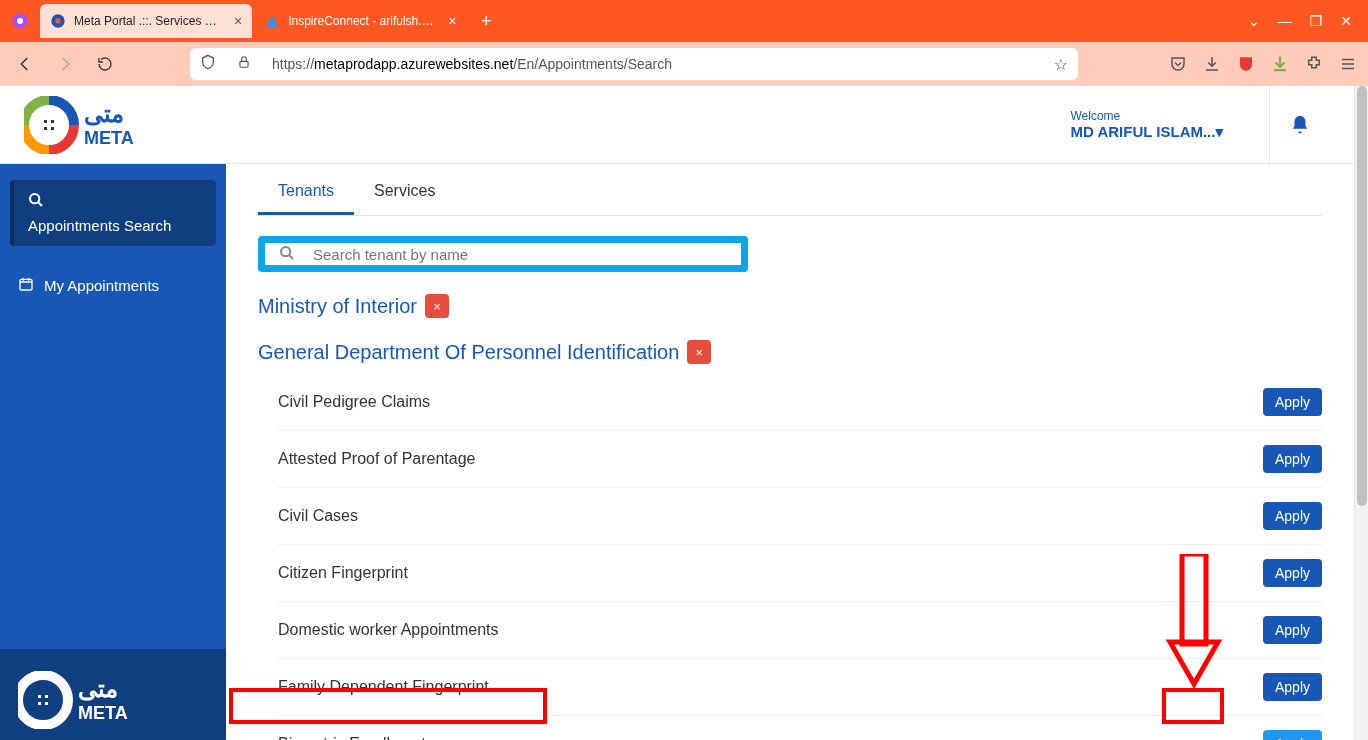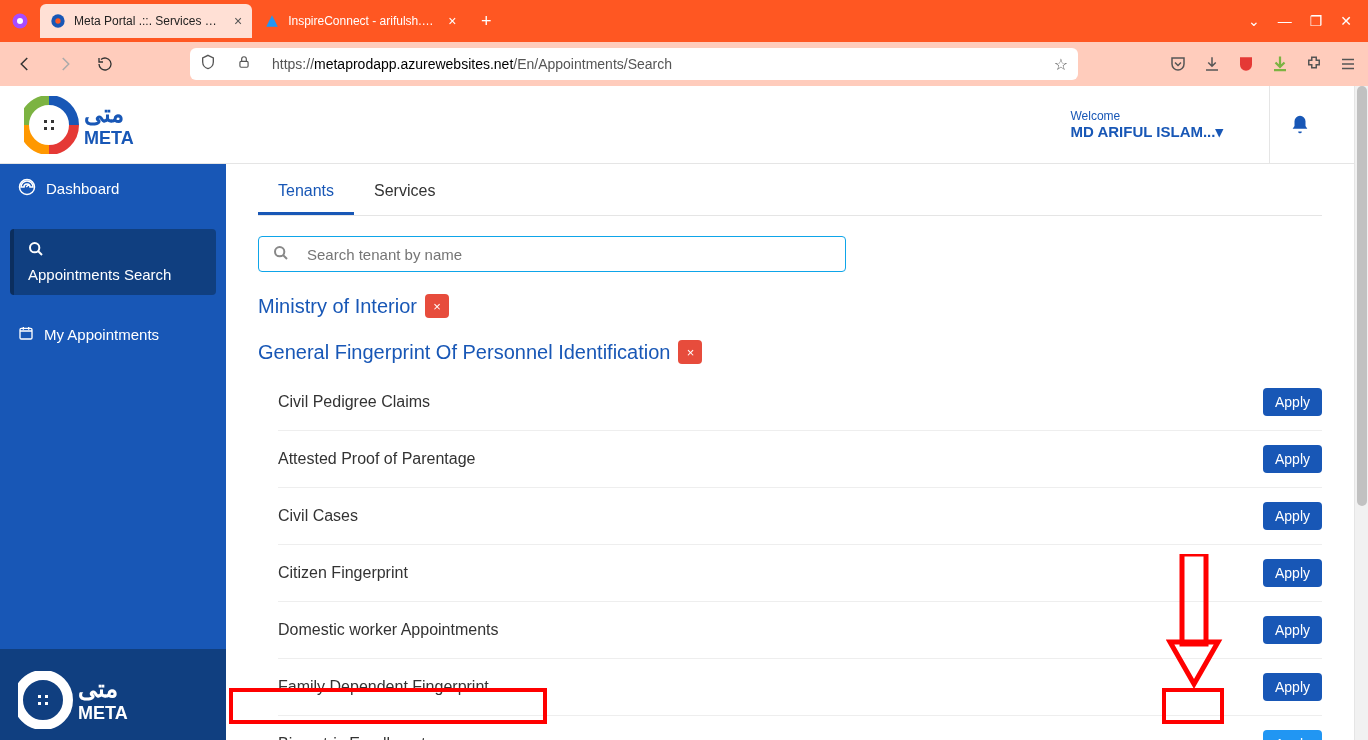--- a/index.html
+++ b/index.html
@@ -51,21 +51,21 @@
   .side-item.active { background:#103f80; border-left:4px solid #0b2e5e; margin:16px 10px; border-radius:4px; padding:12px 14px; display:block;}
   .side-item.active .side-label { display:block; margin-top:6px; }
   .side-footer { margin-top:auto; background:#103f80; padding:22px 18px 40px; }
 
   .main { flex:1; background:#fff; padding:0 32px 0 32px; }
   .tabs-row { border-bottom:1px solid #e5e5e5; display:flex; gap:0; margin-top:4px;}
   .mtab { padding:14px 20px 12px; font-size:16px; color:#333; cursor:pointer; }
   .mtab.active { color:#1857b6; border-bottom:3px solid #1857b6; }
 
   .search-row { margin-top:20px; display:flex; }
-  .search-box { width:588px; height:36px; border:1px solid #0ea5e9; border-radius:4px; display:flex; align-items:center; padding:0 14px; gap:18px; }
+  .search-box { width:490px; height:36px; border:7px solid #0ea5e9; border-radius:4px; display:flex; align-items:center; padding:0 14px; gap:18px; }
   .search-box .sicon { color:#888; font-size:15px; }
   .search-box input { border:none; outline:none; font-size:15px; color:#555; flex:1; }
 
   .crumb-row { margin-top:22px; display:flex; align-items:center; gap:8px; }
   .crumb { color:#1857b6; font-size:20px; }
   .crumb.sub { font-size:20px; }
   .xchip { background:#e74c3c; color:#fff; width:24px; height:24px; border-radius:4px; display:flex; align-items:center; justify-content:center; font-size:13px; cursor:pointer; }
 
   .crumb2-row { margin-top:22px; display:flex; align-items:center; gap:8px; }
 
@@ -216,29 +216,20 @@
       </div>
       <div class="bell">
         <svg width="22" height="22" viewBox="0 0 24 24" fill="#1857b6">
             <path d="M12 2 a6 6 0 0 0 -6 6 v5 l-2 3 h16 l-2 -3 v-5 a6 6 0 0 0 -6 -6 Z M10 19 a2 2 0 0 0 4 0"></path>
           </svg>
       </div>
     </div>
 
     <div class="app-body">
       <div class="sidebar">
-        <div class="side-item">
-          <span>
-            <svg width="18" height="18" viewBox="0 0 24 24" fill="#fff">
-                <path d="M12 4 a8 8 0 0 0 -8 8 h4 a4 4 0 0 1 8 0 h4 a8 8 0 0 0 -8 -8 M11 12 l4 -4" stroke="#fff" stroke-width="2" fill="none"></path>
-                <circle cx="12" cy="12" r="10" fill="none" stroke="#fff" stroke-width="2"></circle>
-              </svg>
-          </span>
-          <span class="side-label">Dashboard</span>
-        </div>
         <div class="side-item active">
           <span>
             <svg width="16" height="16" viewBox="0 0 24 24" fill="none" stroke="#fff" stroke-width="3">
                 <circle cx="10" cy="10" r="7"></circle>
                 <path d="M15 15 l6 6"></path>
               </svg>
           </span>
           <span class="side-label">Appointments Search</span>
         </div>
         <div class="side-item">
@@ -287,21 +278,21 @@
             <input type="text" placeholder="Search tenant by name" style="">
           </div>
         </div>
 
         <div class="crumb-row">
           <span class="crumb">Ministry of Interior</span>
           <span class="xchip">×</span>
         </div>
 
         <div class="crumb2-row">
-          <span class="crumb sub">General Fingerprint Of Personnel Identification</span>
+          <span class="crumb sub">General Department Of Personnel Identification</span>
           <span class="xchip">×</span>
         </div>
 
         <div class="svc-list" id="svc-list">
             <div class="svc-row">
               <span class="svc-name">Civil Pedigree Claims</span>
               <button class="apply-btn">Apply</button>
             </div>
             <div class="svc-row">
               <span class="svc-name">Attested Proof of Parentage</span>

